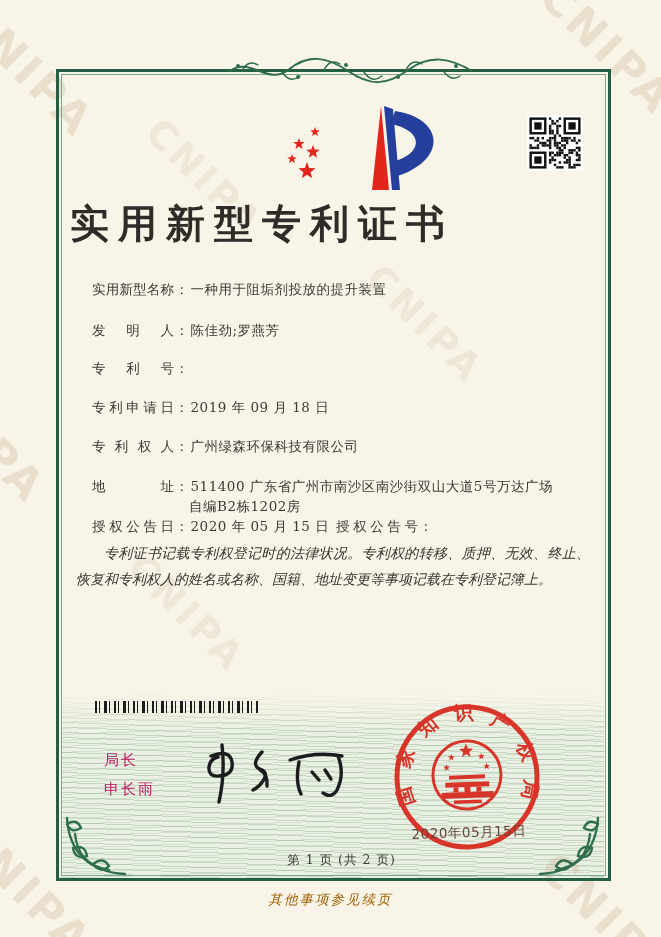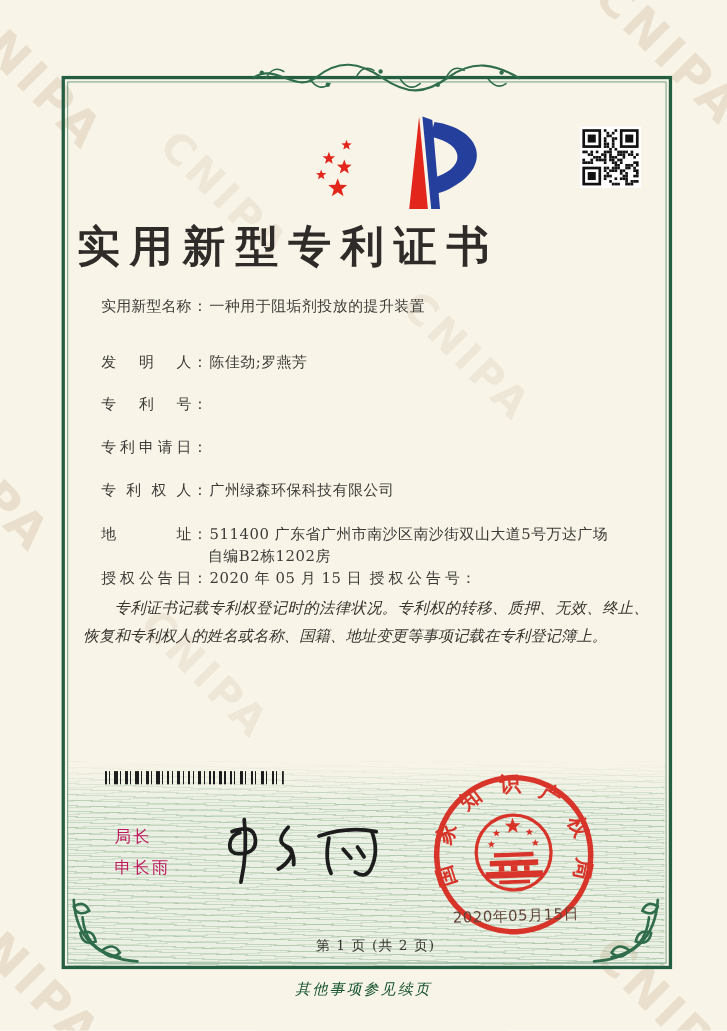--- a/index.html
+++ b/index.html
@@ -45,21 +45,21 @@
   .barcode{position:absolute;left:95px;top:701px;width:163px;height:12px;z-index:4;
      background:repeating-linear-gradient(90deg,
        #1c1c1c 0 2px,transparent 2px 4px,#1c1c1c 4px 5px,transparent 5px 9px,
        #1c1c1c 9px 12px,transparent 12px 14px,#1c1c1c 14px 15px,transparent 15px 19px);}
 
   .director{position:absolute;left:104px;z-index:4;font-size:15px;color:#be185d;
             font-family:"DejaVu Sans","Liberation Sans",sans-serif;letter-spacing:2px;}
   .page-ind{position:absolute;left:0;top:852px;width:661px;text-align:center;z-index:4;
             font-size:12.5px;color:#38372f;letter-spacing:1px;margin-left:11px;}
   .cont-note{position:absolute;left:0;top:891px;width:661px;text-align:center;z-index:5;
-             font-size:13.5px;font-style:italic;color:#14532d;letter-spacing:2px;}
+             font-size:13.5px;font-style:italic;color:#a16207;letter-spacing:2px;}
 
   svg{display:block;}
   .logo-svg{position:absolute;left:282px;top:100px;z-index:4;}
   .qr-svg{position:absolute;left:527px;top:115px;z-index:4;}
   .sig-svg{position:absolute;left:198px;top:740px;z-index:4;}
   .seal-svg{position:absolute;left:391px;top:701px;z-index:5;transform:rotate(-2deg);opacity:.93;}
   .orn-top{position:absolute;left:228px;top:54px;z-index:4;}
   .orn-bl{position:absolute;left:59px;top:814px;z-index:4;}
   .orn-br{position:absolute;left:534px;top:814px;z-index:4;transform:scaleX(-1);}
 </style>
@@ -267,37 +267,38 @@
         <rect x="26" y="42" width="2" height="2"></rect>
         <rect x="28" y="42" width="2" height="2"></rect>
         <rect x="34" y="42" width="2" height="2"></rect>
         <rect x="36" y="42" width="2" height="2"></rect>
         <rect x="38" y="42" width="2" height="2"></rect>
       </g>
   </svg>
 
   <div class="abs doc-title">实用新型专利证书</div>
 
-  <div class="fieldrow" style="top:269px">
+  <div class="fieldrow" style="top:279px">
     <span class="flabel">实用新型名称</span>
       <span class="fcolon">：</span>
       <span class="fval">一种用于阻垢剂投放的提升装置</span>
   </div>
   <div class="fieldrow" style="top:320px">
     <span class="flabel">发明人</span>
       <span class="fcolon">：</span>
       <span class="fval">陈佳劲;罗燕芳</span>
   </div>
   <div class="fieldrow" style="top:358px">
     <span class="flabel">专利号</span>
       <span class="fcolon">：</span>
   </div>
   <div class="fieldrow" style="top:397px">
     <span class="flabel">专利申请日</span>
       <span class="fcolon">：</span>
+      <span class="fval">2019 年 09 月 18 日</span>
   </div>
   <div class="fieldrow" style="top:436px">
     <span class="flabel">专利权人</span>
       <span class="fcolon">：</span>
       <span class="fval">广州绿森环保科技有限公司</span>
   </div>
   <div class="fieldrow" style="top:476px">
     <span class="flabel">地址</span>
       <span class="fcolon">：</span>
       <span class="fval">511400 广东省广州市南沙区南沙街双山大道5号万达广场</span>

